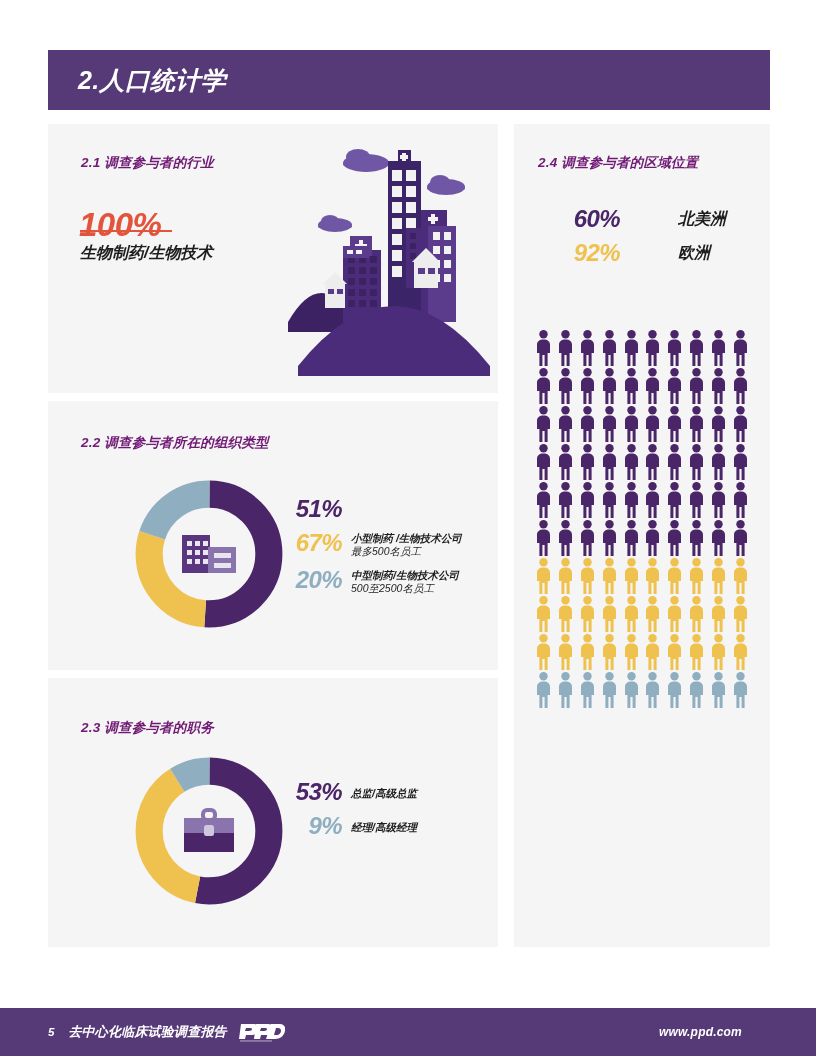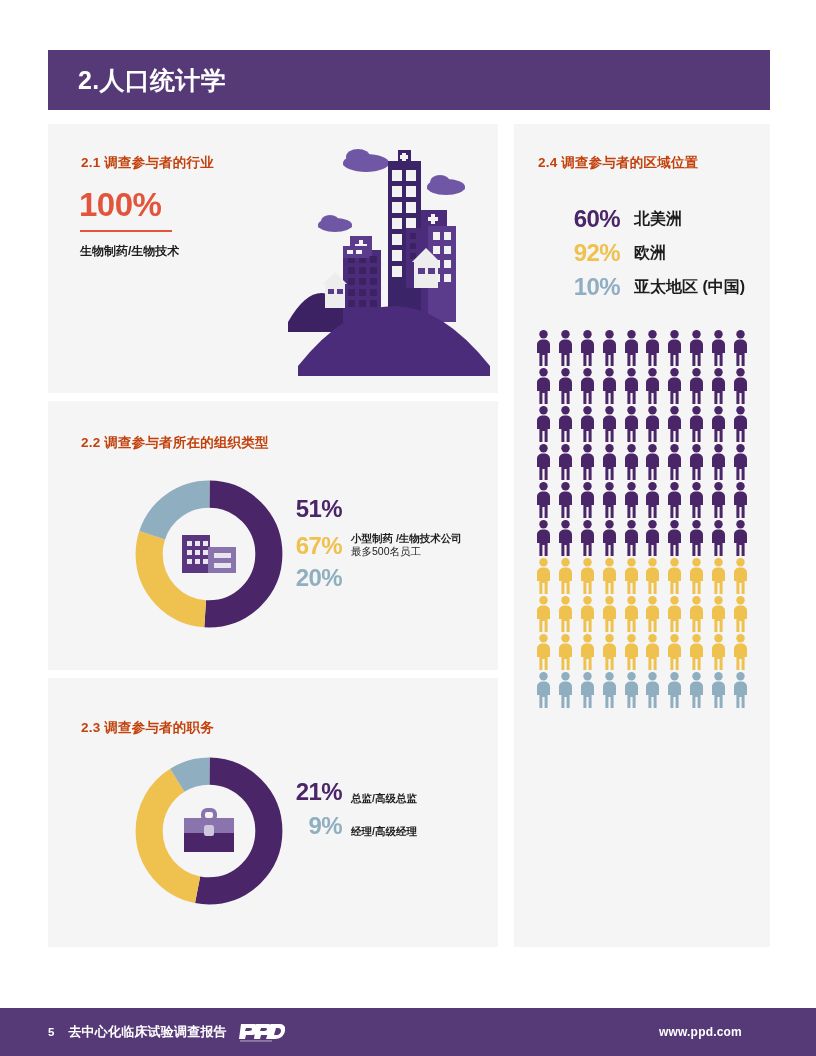--- a/index.html
+++ b/index.html
@@ -11,20 +11,21 @@
     font-family: "Liberation Sans", "DejaVu Sans", sans-serif;
     -webkit-font-smoothing: antialiased;
   }
 
   #page {
     position: relative;
     width: 816px;
     height: 1056px;
     background: #ffffff;
     overflow: hidden;
+    font-style: italic;
   }
 
   
   .header-bar {
     position: absolute;
     left: 48px;
     top: 50px;
     width: 722px;
     height: 60px;
     background: #553A77;
@@ -44,51 +45,51 @@
   .card {
     position: absolute;
     background: #F5F5F5;
   }
   #card-industry { left: 48px;  top: 124px; width: 450px; height: 269px; }
   #card-orgtype  { left: 48px;  top: 401px; width: 450px; height: 269px; }
   #card-role     { left: 48px;  top: 678px; width: 450px; height: 269px; }
   #card-region   { left: 514px; top: 124px; width: 256px; height: 823px; }
 
   .section-title {
-    color: #c2410c;
+    color: #701a75;
     font-size: 13.5px;
     font-weight: bold;
     letter-spacing: 0.2px;
   }
 
   
   #card-industry .section-title { position: absolute; left: 33px; top: 30px; }
   .big-pct-orange {
     position: absolute;
     left: 31px;
-    top: 64px;
+    top: 84px;
     font-size: 33px;
     font-weight: bold;
     color: #E2543C;
     letter-spacing: -0.5px;
     line-height: 1;
   }
   .orange-rule {
     position: absolute;
     left: 32px;
     top: 106px;
     width: 92px;
     height: 2px;
     background: #E2543C;
   }
   .industry-label {
     position: absolute;
     left: 32px;
     top: 119px;
-    font-size: 12px;
+    font-size: 16px;
     font-weight: bold;
     color: #1d1d1f;
   }
   #city-art {
     position: absolute;
     left: 240px;
     top: 12px;
     width: 212px;
     height: 250px;
   }
@@ -103,21 +104,21 @@
     width: 62px; height: 62px;
   }
 
   .legend {
     position: absolute;
     left: 232px;
     width: 210px;
   }
   .legend-row {
     display: flex;
-    align-items: flex-end;
+    align-items: center;
     margin-bottom: 7px;
   }
   .legend-pct {
     width: 62px;
     flex: 0 0 62px;
     text-align: right;
     font-size: 24px;
     font-weight: bold;
     letter-spacing: -0.6px;
     line-height: 1.04;
@@ -158,20 +159,21 @@
   .region-list {
     position: absolute;
     left: 10px;
     top: 78px;
     width: 236px;
   }
   .region-row {
     display: flex;
     align-items: center;
     height: 34px;
+    gap: 44px;
   }
   .region-pct {
     width: 96px;
     flex: 0 0 96px;
     text-align: right;
     font-size: 24px;
     font-weight: bold;
     letter-spacing: -0.6px;
     line-height: 1;
   }
@@ -399,20 +401,24 @@
       </div>
       <div class="legend-row">
         <div class="legend-pct c-gold">67%</div>
         <div class="legend-text">
           <span class="lt-main">小型制药 /生物技术公司</span>
           <span class="lt-sub">最多500名员工</span>
         </div>
       </div>
       <div class="legend-row">
         <div class="legend-pct c-steel">20%</div>
+        <div class="legend-text">
+          <span class="lt-main">中型制药/生物技术公司</span>
+          <span class="lt-sub">500至2500名员工</span>
+        </div>
       </div>
     </div>
   </div>
 
   <div class="card" id="card-role">
     <div class="section-title">2.3 调查参与者的职务</div>
 
     <div class="donut-wrap">
       <svg class="donut-svg" viewBox="0 0 42 42">
         <circle cx="21" cy="21" r="15.915" fill="none" stroke="#4A2568" stroke-width="7.2" stroke-dasharray="53 47" stroke-dashoffset="25"></circle>
@@ -422,21 +428,21 @@
       <svg class="donut-icon" viewBox="0 0 62 62">
         <rect x="25" y="10" width="12" height="10" rx="4" fill="none" stroke="#8A74AE" stroke-width="4"></rect>
         <rect x="6" y="18" width="50" height="15" fill="#8A74AE"></rect>
         <rect x="6" y="33" width="50" height="19" fill="#4A2568"></rect>
         <rect x="26" y="25" width="10" height="11" rx="2.5" fill="#CFC6E0"></rect>
       </svg>
     </div>
 
     <div class="legend">
       <div class="legend-row">
-        <div class="legend-pct c-purple">21%</div>
+        <div class="legend-pct c-purple">53%</div>
         <div class="legend-text">
           <span class="lt-main">总监/高级总监</span>
         </div>
       </div>
       <div class="legend-row">
         <div class="legend-pct c-steel">9%</div>
         <div class="legend-text">
           <span class="lt-main">经理/高级经理</span>
         </div>
       </div>
@@ -447,24 +453,20 @@
     <div class="section-title">2.4 调查参与者的区域位置</div>
 
     <div class="region-list">
       <div class="region-row">
         <div class="region-pct c-purple">60%</div>
         <div class="region-label">北美洲</div>
       </div>
       <div class="region-row">
         <div class="region-pct c-gold">92%</div>
         <div class="region-label">欧洲</div>
-      </div>
-      <div class="region-row">
-        <div class="region-pct c-steel">10%</div>
-        <div class="region-label">亚太地区 (中国)</div>
       </div>
     </div>
 
     <div id="people-grid">
         <div class="people-row">
           <svg class="person" viewBox="0 0 15 36">
             <circle cx="7.5" cy="4.2" r="4.2" fill="#4A2568"></circle>
             <path d="M7.5 9.6 C3.4 9.6 1 11.6 1 15 L1 23 L3.4 23 L3.4 36 L6.4 36 L6.4 25 L8.6 25 L8.6 36 L11.6 36 L11.6 23 L14 23 L14 15 C14 11.6 11.6 9.6 7.5 9.6 Z" fill="#4A2568"></path>
           </svg>
           <svg class="person" viewBox="0 0 15 36">

